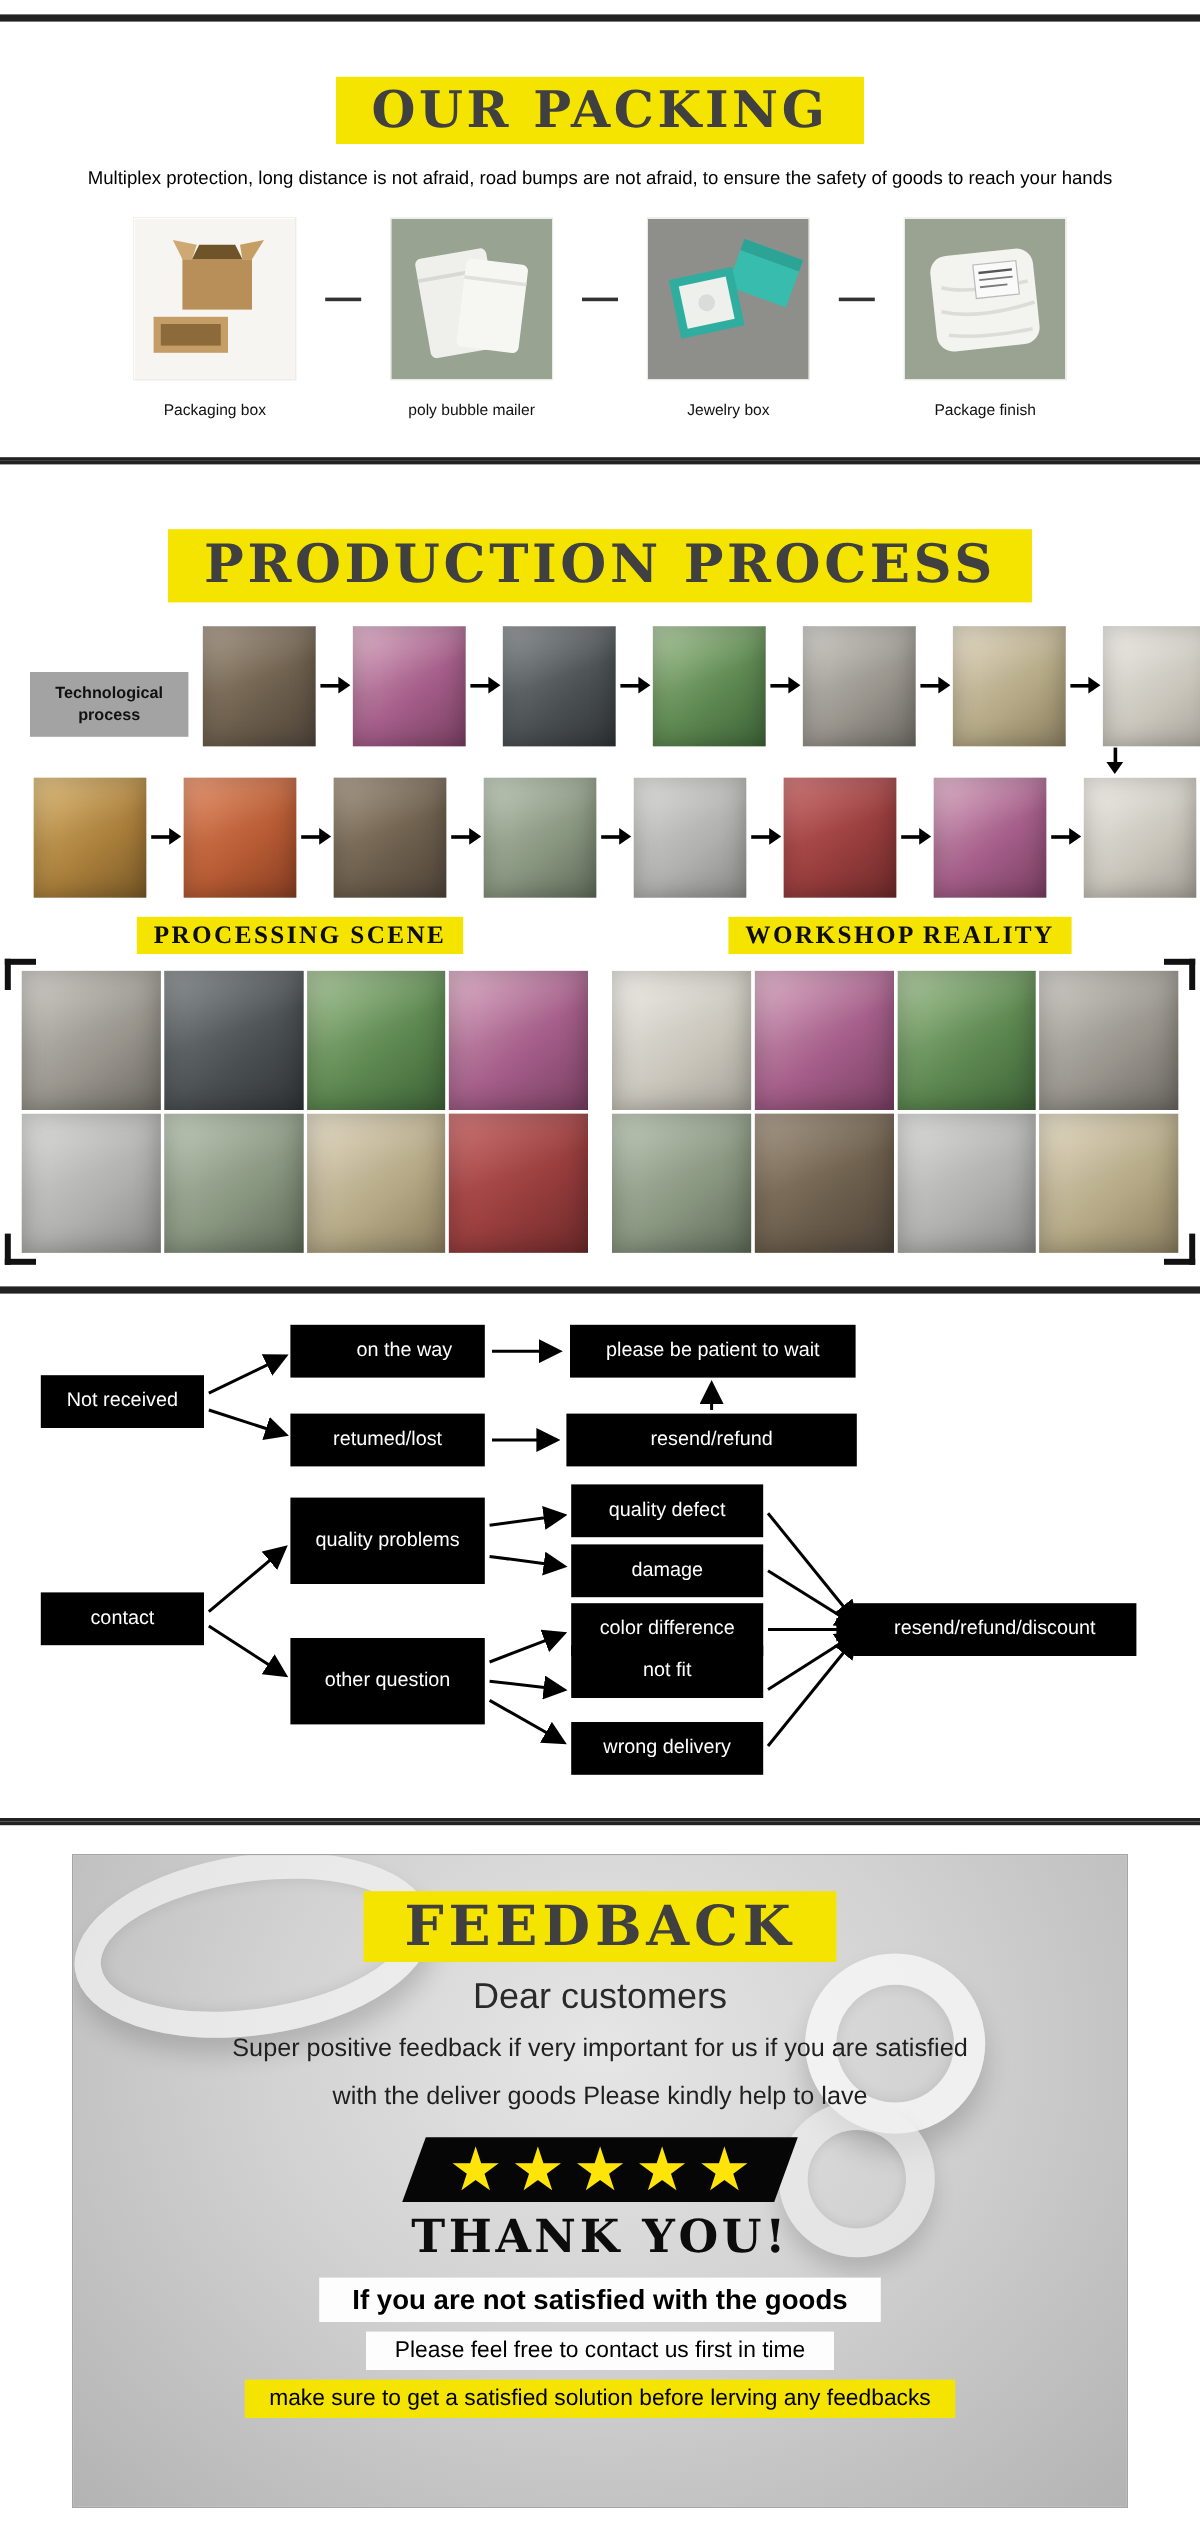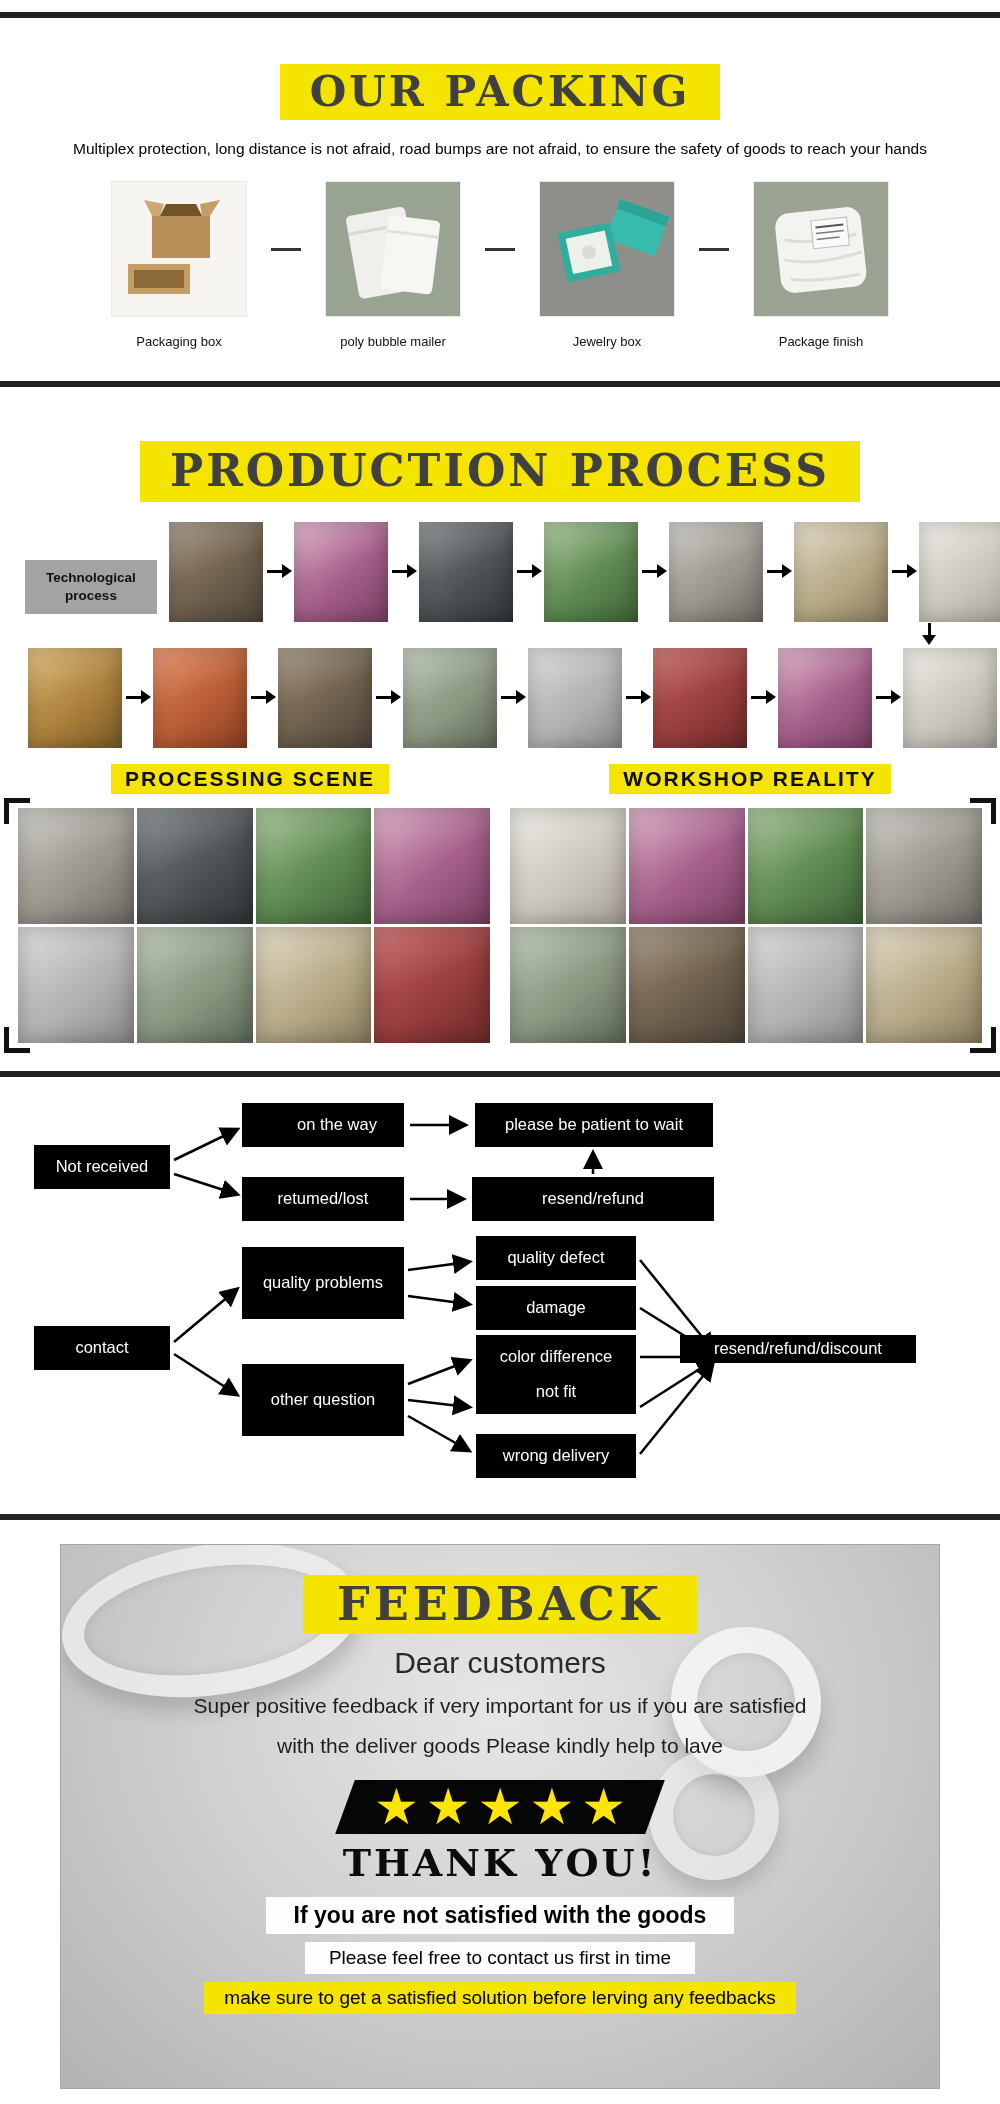--- a/index.html
+++ b/index.html
@@ -45,21 +45,21 @@
   .arr { width:16px; height:3px; background:#000; position:relative; margin:0 11px 0 4px; align-self:center; flex:none; }
   .arr::after { content:""; position:absolute; right:-9px; top:-6px; border-left:10px solid #000;
                 border-top:7.5px solid transparent; border-bottom:7.5px solid transparent; }
   .row-gap { position:relative; height:26px; }
   .arr-down { position:absolute; left:928px; top:1px; width:3px; height:13px; background:#000; }
   .arr-down::after { content:""; position:absolute; left:-6px; bottom:-9px; border-top:10px solid #000;
                      border-left:7.5px solid transparent; border-right:7.5px solid transparent; }
 
   .scene-labels { display:flex; margin-top:16px; }
   .scene-labels > div { flex:1; display:flex; justify-content:center; }
-  .scene-label { background:#f4e400; color:#0d0d0d; font-family:Liberation Sans, sans-serif;
+  .scene-label { background:#f4e400; color:#0d0d0d; font-family:Liberation Serif, serif;
                  font-weight:bold; font-size:21px; letter-spacing:2px; padding:3px 14px; }
 
   .grids-wrap { display:flex; gap:20px; width:964px; margin:14px auto 0; position:relative; }
   .pgrid { flex:1; display:grid; grid-template-columns:repeat(4,1fr); grid-auto-rows:116px; gap:3px; }
   .gph { position:relative; box-shadow:inset 0 0 22px rgba(0,0,0,0.30); }
   .gph::after { content:""; position:absolute; inset:0; background:linear-gradient(160deg, rgba(255,255,255,0.16), rgba(255,255,255,0) 45%); }
   .corner { position:absolute; width:26px; height:26px; }
   .c-tl { left:-14px; top:-10px;  border-left:5px solid #111; border-top:5px solid #111; }
   .c-tr { right:-14px; top:-10px; border-right:5px solid #111; border-top:5px solid #111; }
   .c-bl { left:-14px; bottom:-10px; border-left:5px solid #111; border-bottom:5px solid #111; }
@@ -90,21 +90,21 @@
   .n-retlost    { left:242px; top:87px;  width:162px; height:44px; }
   .n-resend     { left:472px; top:87px;  width:242px; height:44px; }
   .n-qualprob   { left:242px; top:157px; width:162px; height:72px; }
   .n-qualdef    { left:476px; top:146px; width:160px; height:44px; }
   .n-damage     { left:476px; top:196px; width:160px; height:44px; }
   .n-received   { left:34px;  top:236px; width:136px; height:44px; }
   .n-colordiff  { left:476px; top:245px; width:160px; height:44px; }
   .n-otherq     { left:242px; top:274px; width:162px; height:72px; }
   .n-notfit     { left:476px; top:280px; width:160px; height:44px; }
   .n-wrongdel   { left:476px; top:344px; width:160px; height:44px; }
-  .n-resolution { left:680px; top:245px; width:236px; height:28px;text-align:center; }
+  .n-resolution { left:711px; top:245px; width:236px; height:44px;text-align:center; }
 
   
   .feedback { position:relative; width:880px; height:545px; margin:24px auto 0;
               background:radial-gradient(ellipse at 50% 30%, #e6e6e6 0%, #d2d2d2 45%, #b3b3b3 100%);
               border:1px solid #a5a5a5; overflow:hidden; }
   .fb-decor { position:absolute; inset:0; z-index:0; }
   .ring { position:absolute; border-radius:50%; }
   .ring-big   { right:118px; top:82px;  width:150px; height:150px; border:26px solid rgba(248,248,248,0.78);
                 box-shadow:0 16px 22px rgba(0,0,0,0.18), inset 0 0 12px rgba(0,0,0,0.10); }
   .ring-small { right:160px; top:205px; width:130px; height:130px; border:24px solid rgba(238,238,238,0.65);

